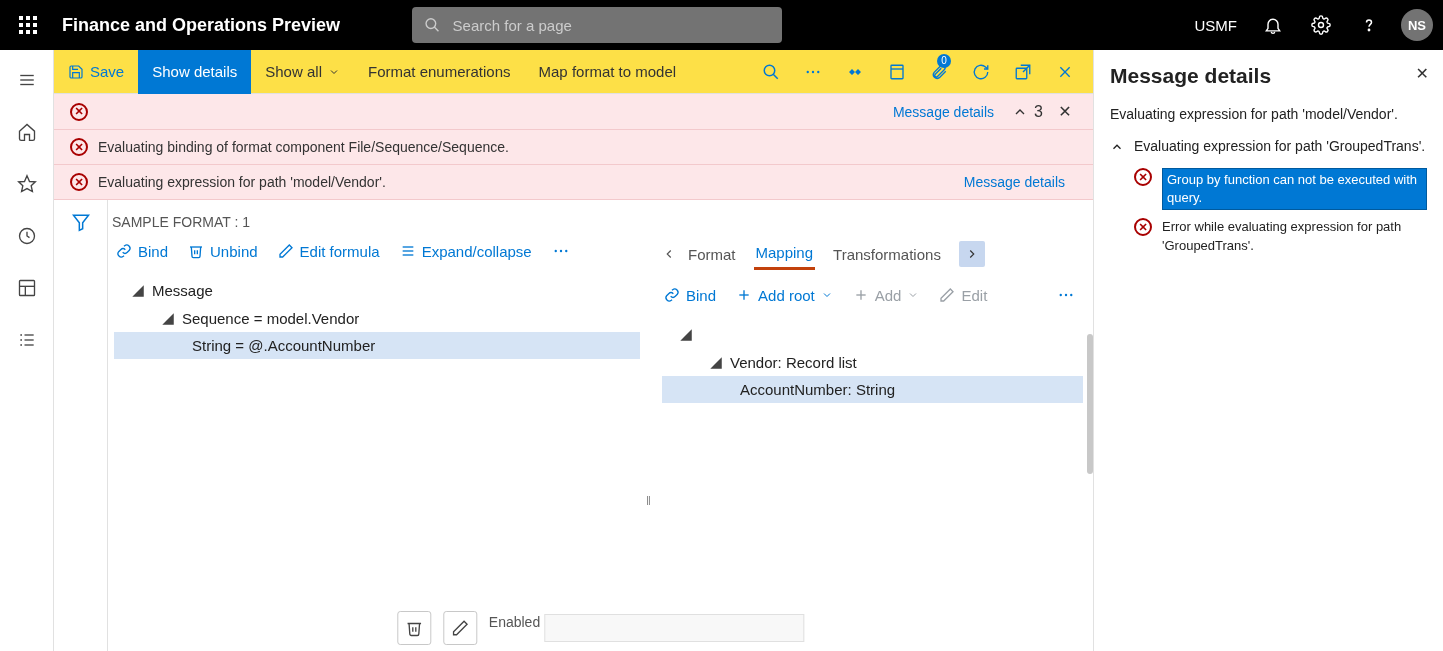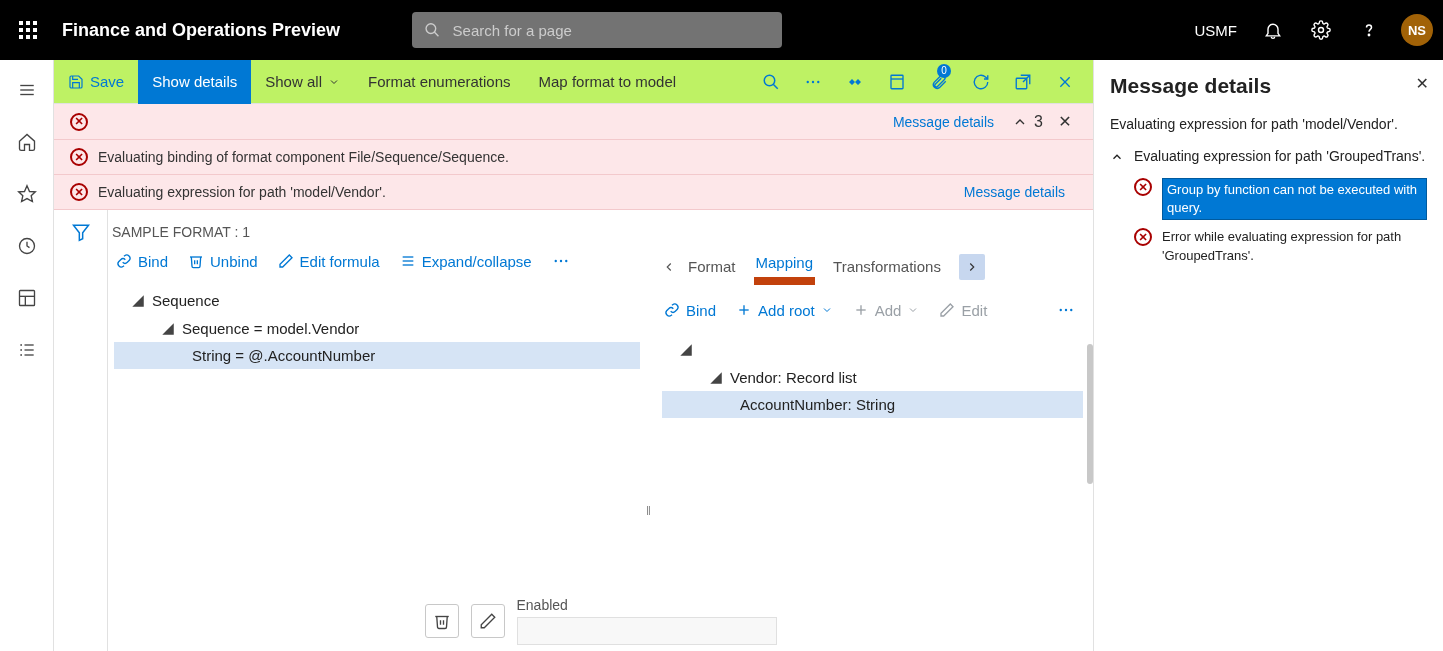--- a/index.html
+++ b/index.html
@@ -1,44 +1,44 @@
 <!DOCTYPE html>
 <html><head>
 <meta charset="utf-8">
 <style>
 * { box-sizing: border-box; margin: 0; padding: 0; font-family: "Segoe UI", Arial, sans-serif; }
 html, body { width: 1443px; height: 651px; overflow: hidden; background: #fff; }
 .root { display: flex; flex-direction: column; height: 100%; }
 
 
-.topbar { height: 60px; background: #000; color: #fff; display: flex; align-items: center; }
+.topbar { height: 50px; background: #000; color: #fff; display: flex; align-items: center; }
 .waffle { width: 56px; height: 56px; display: flex; align-items: center; justify-content: center; cursor: pointer; }
 .waffle-grid { display: grid; grid-template-columns: repeat(3, 4px); grid-template-rows: repeat(3, 4px); gap: 3px; }
 .waffle-grid span { background: #fff; width: 4px; height: 4px; }
 .app-title { font-size: 18px; font-weight: 600; padding: 0 12px 0 6px; }
 .searchbox { margin-left: 60px; width: 370px; height: 36px; background: #737373; border-radius: 4px; display: flex; align-items: center; padding: 0 12px; color: #ccc; gap: 12px; }
 .searchbox input { background: transparent; border: none; color: #fff; font-size: 15px; width: 100%; outline: none; }
 .searchbox input::placeholder { color: #ccc; }
 .top-right { margin-left: auto; display: flex; align-items: center; gap: 4px; padding-right: 10px; }
 .top-icon { width: 44px; height: 56px; display: flex; align-items: center; justify-content: center; cursor: pointer; color: #fff; }
 .legal-entity { font-size: 15px; padding: 0 10px; }
-.avatar { width: 32px; height: 32px; border-radius: 50%; background: #a16207; color: #fff; display: flex; align-items: center; justify-content: center; font-size: 13px; font-weight: 600; margin-left: 6px; }
+.avatar { width: 32px; height: 32px; border-radius: 50%; background: #737373; color: #fff; display: flex; align-items: center; justify-content: center; font-size: 13px; font-weight: 600; margin-left: 6px; }
 
 
 .body { flex: 1; display: flex; min-height: 0; }
 
 
 .leftrail { width: 54px; border-right: 1px solid #e1e1e1; display: flex; flex-direction: column; align-items: center; padding-top: 8px; gap: 8px; background: #fff; }
 .rail-btn { width: 44px; height: 44px; display: flex; align-items: center; justify-content: center; color: #444; cursor: pointer; border-radius: 2px; }
 
 
 .workspace { flex: 1; display: flex; flex-direction: column; min-width: 0; }
 
 
-.actionbar { height: 44px; border-bottom: 1px solid #e1e1e1; display: flex; align-items: center; background: #bef264; }
+.actionbar { height: 44px; border-bottom: 1px solid #e1e1e1; display: flex; align-items: center; background: #fde047; }
 .act-btn { height: 44px; display: flex; align-items: center; padding: 0 14px; font-size: 15px; color: #333; cursor: pointer; gap: 6px; }
 .act-btn.save { color: #0078d4; }
 .act-btn.save svg { color: #0078d4; }
 .act-btn.primary { background: #0078d4; color: #fff; }
 .act-icons { margin-left: auto; display: flex; align-items: center; gap: 2px; padding-right: 8px; }
 .act-icon { width: 40px; height: 44px; display: flex; align-items: center; justify-content: center; color: #0078d4; cursor: pointer; position: relative; }
 .badge { position: absolute; top: 4px; left: 18px; background: #0078d4; color: #fff; border-radius: 8px; font-size: 10px; min-width: 14px; height: 14px; display: flex; align-items: center; justify-content: center; padding: 0 3px; }
 
 
 .errors { background: #fde7e9; border-bottom: 1px solid #f3c9cc; }
@@ -63,21 +63,21 @@
 .left-pane { width: 540px; padding: 0 8px 0 0; display: flex; flex-direction: column; position: relative; }
 .right-pane { flex: 1; padding: 0 10px 0 8px; display: flex; flex-direction: column; position: relative; min-width: 0; }
 
 .pane-toolbar { display: flex; align-items: center; gap: 4px; padding: 4px 0 12px 0; flex-wrap: nowrap; }
 .tb-btn { display: flex; align-items: center; gap: 6px; color: #0078d4; font-size: 15px; padding: 4px 8px; cursor: pointer; border-radius: 2px; white-space: nowrap; }
 .tb-btn.disabled { color: #9aa0a6; cursor: default; }
 .tb-btn .ico { display: flex; }
 
 .tabs { display: flex; align-items: center; gap: 16px; margin-left: auto; }
 .tab { font-size: 15px; color: #555; padding: 6px 2px; cursor: pointer; white-space: nowrap; }
-.tab.active { color: #0078d4; border-bottom: 8px solid #c2410c; font-weight: 400; }
+.tab.active { color: #0078d4; border-bottom: 3px solid #c2410c; font-weight: 400; }
 .tab-nav { width: 26px; height: 26px; display: flex; align-items: center; justify-content: center; color: #555; cursor: pointer; border-radius: 2px; }
 .tab-nav.hl { background: #c7d7ef; }
 
 .tree { font-size: 15px; color: #222; padding-left: 6px; }
 .tree-row { display: flex; align-items: center; padding: 5px 6px; gap: 8px; }
 .tree-row .caret { width: 12px; color: #444; display: flex; justify-content: center; cursor: pointer; }
 .tree-row.sel { background: #d6e4f5; }
 .indent-1 { padding-left: 18px; }
 .indent-2 { padding-left: 48px; }
 .indent-3 { padding-left: 78px; }
@@ -359,21 +359,21 @@
                     <svg width="18" height="18" viewBox="0 0 24 24" fill="#0078d4">
                       <circle cx="5" cy="12" r="1.6"></circle>
                       <circle cx="12" cy="12" r="1.6"></circle>
                       <circle cx="19" cy="12" r="1.6"></circle>
                     </svg>
                   </div>
               </div>
               <div class="tree">
                 <div class="tree-row indent-1">
                     <span class="caret">◢</span>
-                    <span>Sequence</span>
+                    <span>Message</span>
                   </div>
                 <div class="tree-row indent-2">
                     <span class="caret">◢</span>
                     <span>Sequence = model.Vendor</span>
                   </div>
                 <div class="tree-row indent-3 sel">
                     <span>String = @.AccountNumber</span>
                   </div>
               </div>
             </div>
@@ -468,21 +468,21 @@
                     <polyline points="3 6 5 6 21 6"></polyline>
                     <path d="M19 6l-1 14a2 2 0 01-2 2H8a2 2 0 01-2-2L5 6"></path>
                     <path d="M10 11v6M14 11v6"></path>
                   </svg>
                 </div>
               <div class="bt-btn">
                   <svg width="18" height="18" viewBox="0 0 24 24" fill="none" stroke="#444" stroke-width="1.8">
                     <path d="M17 3l4 4L7 21H3v-4L17 3z"></path>
                   </svg>
                 </div>
-              <div style="display:flex;flex-direction:column;gap:4px;">
+              <div style="display:flex;flex-direction:row;gap:4px;">
                 <span class="bt-label">Enabled</span>
                 <div class="bt-field"></div>
               </div>
             </div>
           </div>
         </div>
       </div>
     </div>
 
     <div class="sidepanel">

